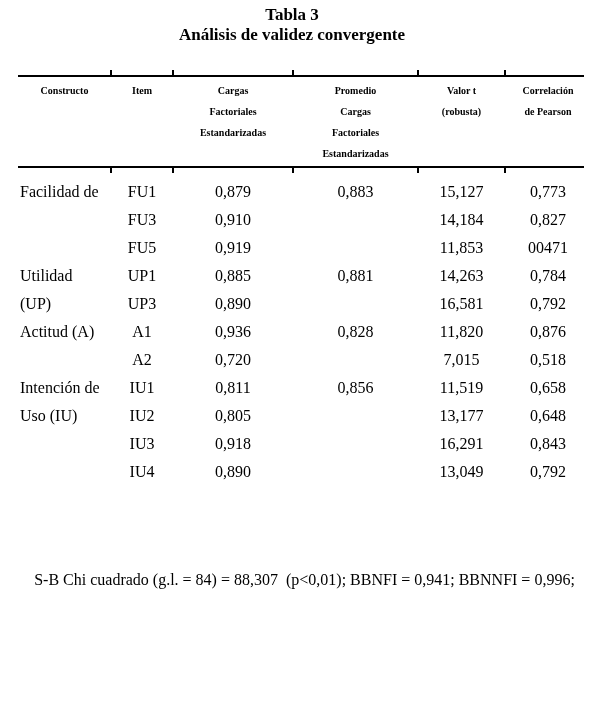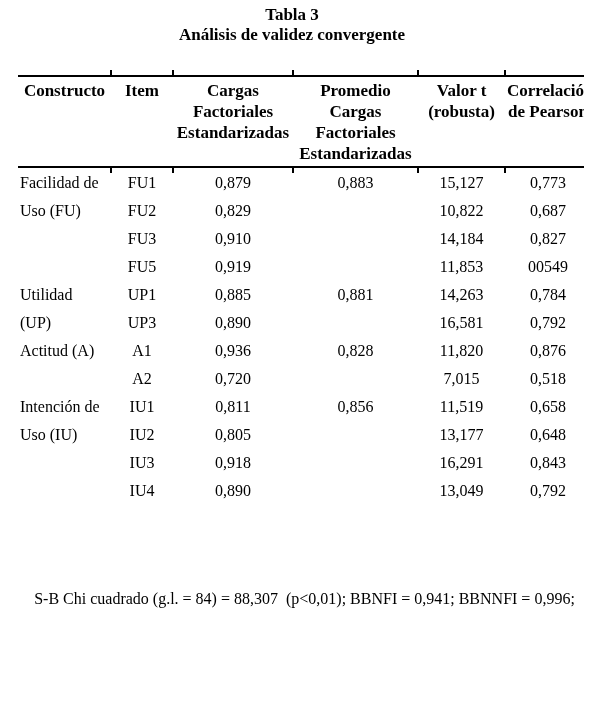--- a/index.html
+++ b/index.html
@@ -36,21 +36,21 @@
   }
   col.c1 { width: 93px; }
   col.c2 { width: 62px; }
   col.c3 { width: 120px; }
   col.c4 { width: 125px; }
   col.c5 { width: 87px; }
   col.c6 { width: 86px; }
 
   thead th {
     font-weight: bold;
-    font-size: 17px;
+    font-size: 10px;
     line-height: 21px;
     vertical-align: top;
     text-align: center;
     padding: 3px 2px 2px 2px;
     border-bottom: 2px solid #000;
     position: relative;
   }
   
   thead th:not(:first-child)::before {
     content: "";
@@ -74,21 +74,21 @@
   tbody td {
     font-size: 16px;
     height: 28px;
     line-height: 28px;
     padding: 0 2px;
     text-align: center;
     vertical-align: middle;
     white-space: nowrap;
   }
   tbody td:first-child { text-align: left; }
-  tbody tr:first-child td { padding-top: 1px; }
+  tbody tr:first-child td { padding-top: 10px; }
 
   .stats {
     width: 573px;
     margin-top: 24px;
     text-align: center;
     font-size: 16px;
     line-height: 28px;
     white-space: pre-wrap;
   }
 </style>
@@ -124,42 +124,34 @@
       <tbody>
           <tr>
             <td>Facilidad de</td>
             <td>FU1</td>
             <td>0,879</td>
             <td>0,883</td>
             <td>15,127</td>
             <td>0,773</td>
           </tr>
           <tr>
-            <td>Uso (FU)</td>
-            <td>FU2</td>
-            <td>0,829</td>
-            <td></td>
-            <td>10,822</td>
-            <td>0,687</td>
-          </tr>
-          <tr>
             <td></td>
             <td>FU3</td>
             <td>0,910</td>
             <td></td>
             <td>14,184</td>
             <td>0,827</td>
           </tr>
           <tr>
             <td></td>
             <td>FU5</td>
             <td>0,919</td>
             <td></td>
             <td>11,853</td>
-            <td>00549</td>
+            <td>00471</td>
           </tr>
           <tr>
             <td>Utilidad</td>
             <td>UP1</td>
             <td>0,885</td>
             <td>0,881</td>
             <td>14,263</td>
             <td>0,784</td>
           </tr>
           <tr>

